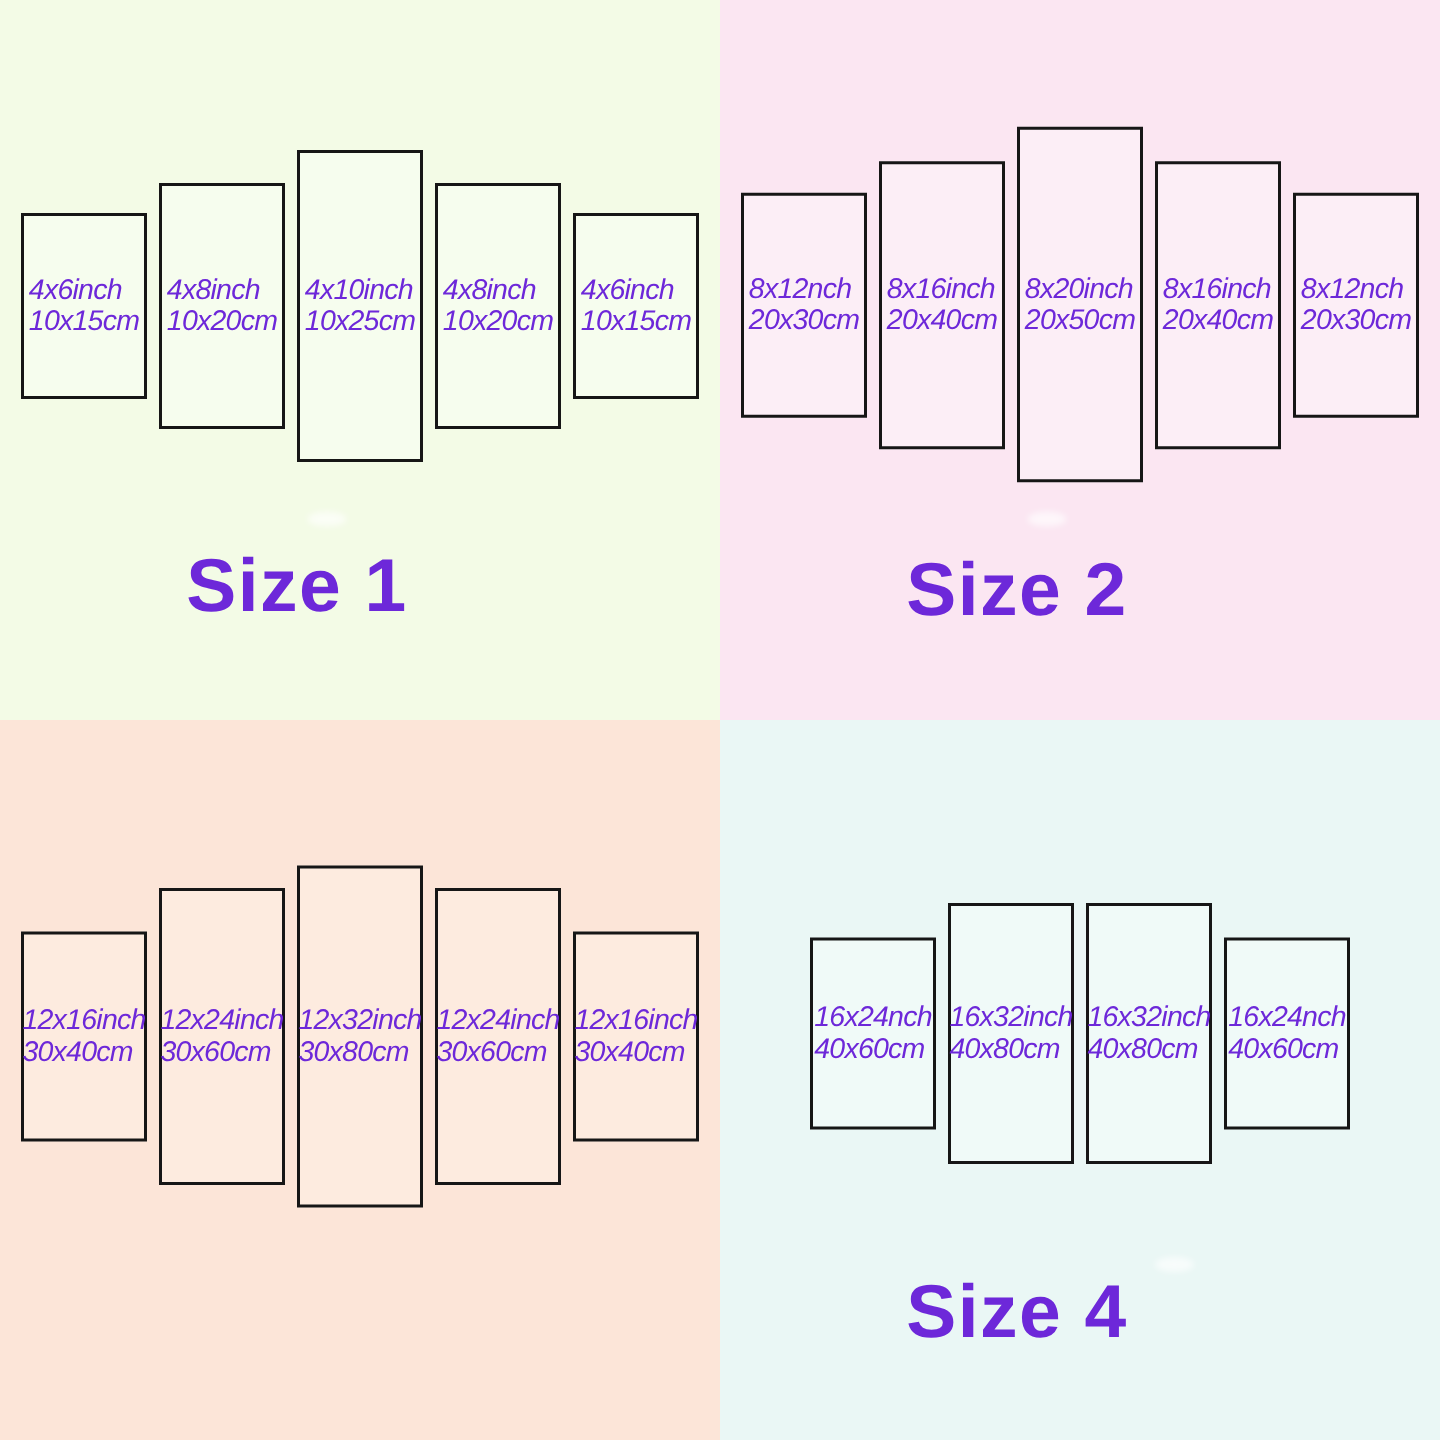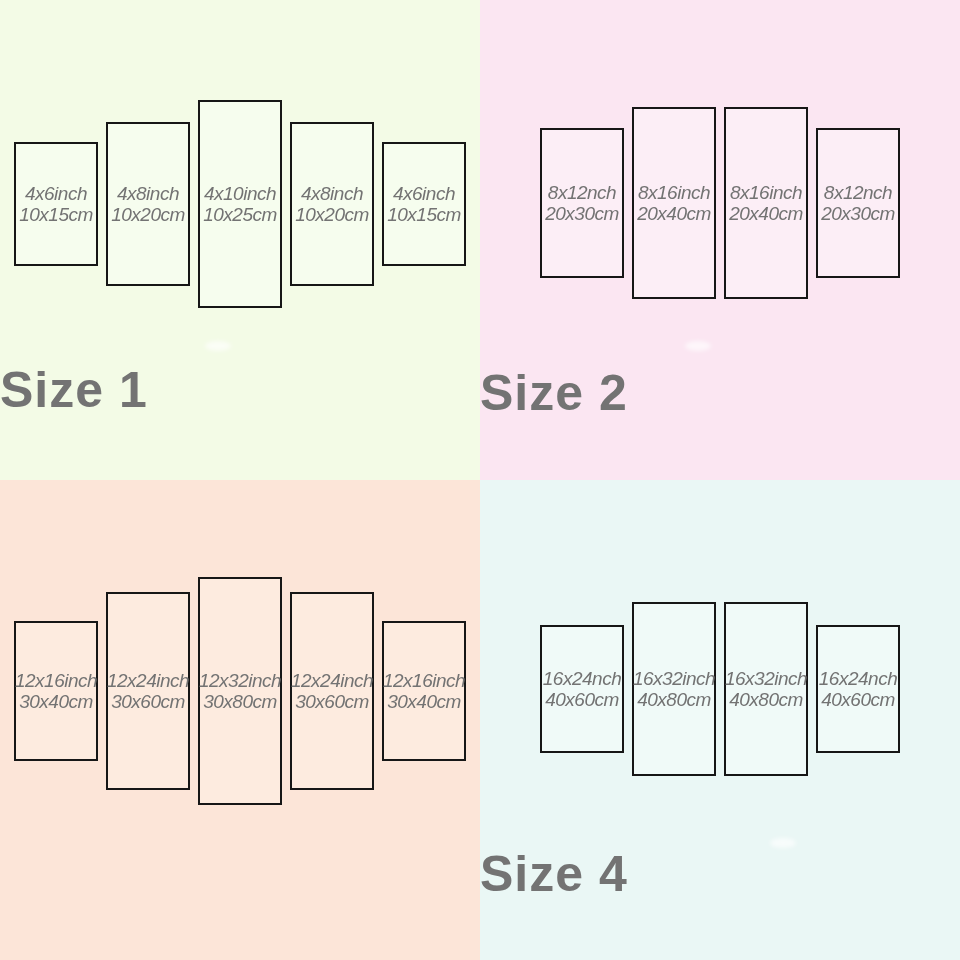--- a/index.html
+++ b/index.html
@@ -52,36 +52,36 @@
   }
   .p-outer  { height: var(--h-outer); }
   .p-mid    { height: var(--h-mid); }
   .p-center { height: var(--h-center); }
 
   .panel-text {
     font-style: italic;
     font-size: 19px;
     line-height: 21px;
     letter-spacing: -0.5px;
-    color: #737373;
-    text-align: center;
+    color: #6d28d9;
     white-space: nowrap;
   }
   .panel-text span { display: block; }
 
   .size-label {
     position: absolute;
     left: 0;
     width: 396px;
     top: var(--label-cy);
     transform: translateY(-50%);
     margin: 0;
+    text-align: center;
     font-size: 50px;
     font-weight: bold;
-    color: #737373;
+    color: #6d28d9;
     letter-spacing: 1px;
   }
 
   
   .smudge {
     position: absolute;
     left: 205px;
     top: 341px;
     width: 26px;
     height: 10px;
@@ -140,20 +140,26 @@
           <span>8x12nch</span>
           <span>20x30cm</span>
         </div>
       </div>
       <div class="panel p-mid">
         <div class="panel-text">
           <span>8x16inch</span>
           <span>20x40cm</span>
         </div>
       </div>
+      <div class="panel p-center">
+        <div class="panel-text">
+          <span>8x20inch</span>
+          <span>20x50cm</span>
+        </div>
+      </div>
       <div class="panel p-mid">
         <div class="panel-text">
           <span>8x16inch</span>
           <span>20x40cm</span>
         </div>
       </div>
       <div class="panel p-outer">
         <div class="panel-text">
           <span>8x12nch</span>
           <span>20x30cm</span>

